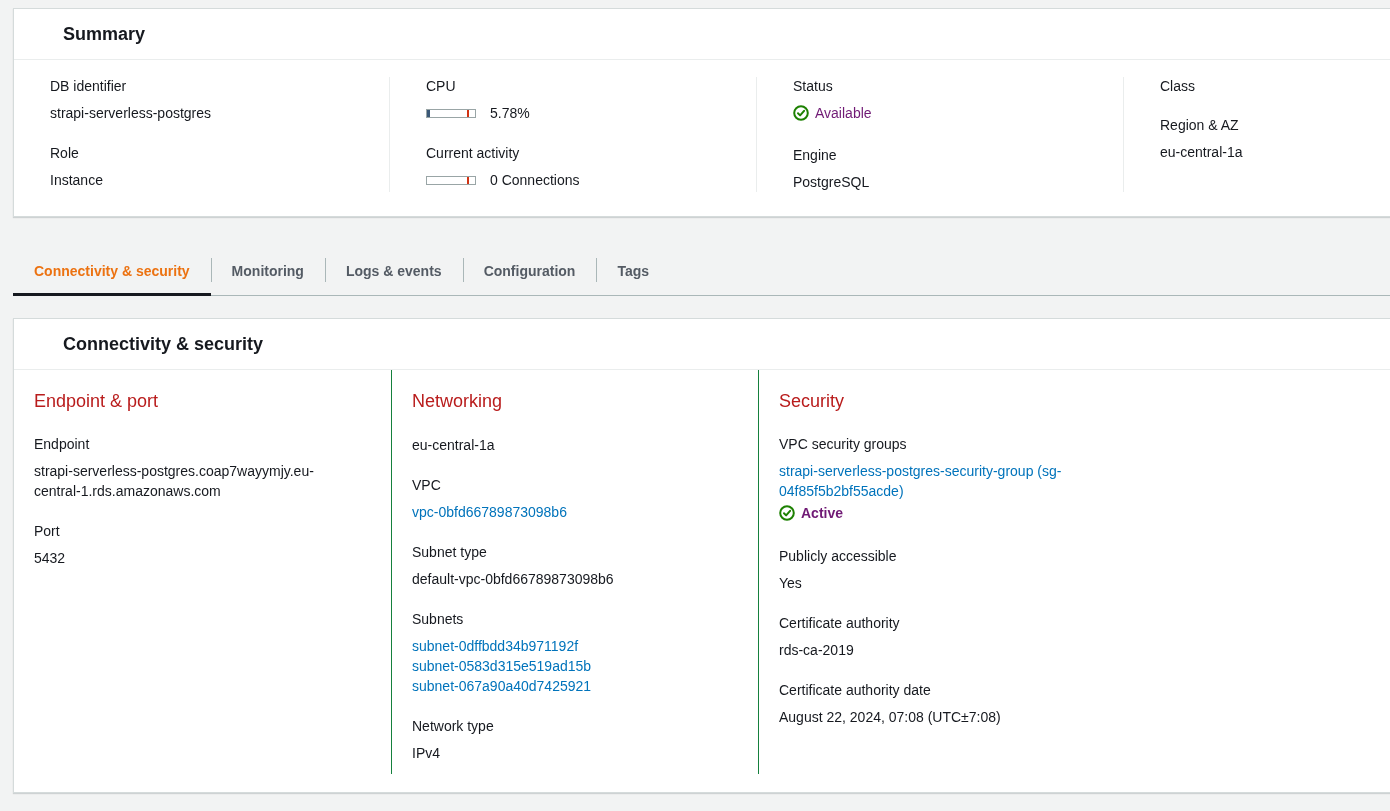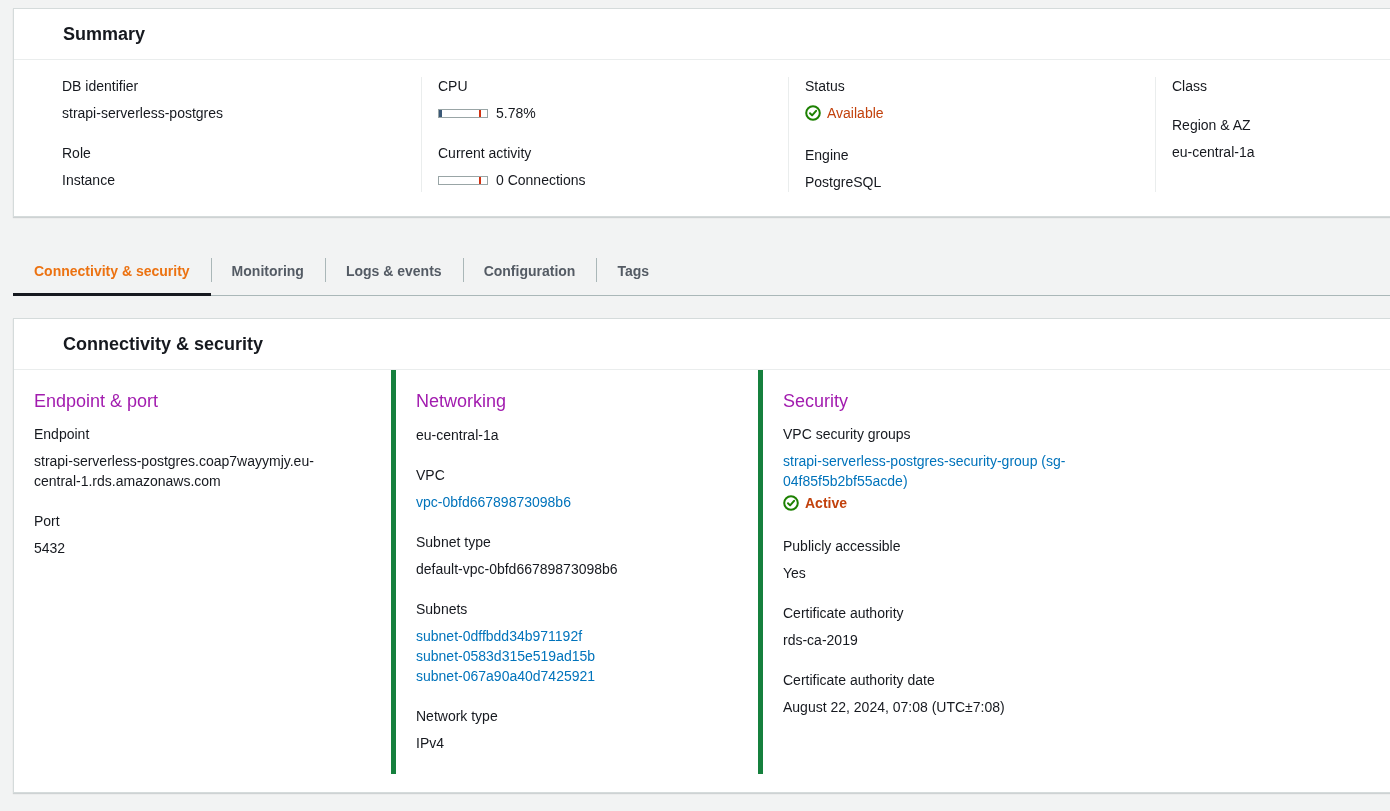--- a/index.html
+++ b/index.html
@@ -18,34 +18,34 @@
     box-shadow: 0 1px 1px 0 rgba(0,28,36,0.15);
     margin-left: 13px;
     margin-right: -3px;
   }
   #summary-panel { margin-top: 8px; }
   .panel-header { padding: 15px 20px 14px; border-bottom: 1px solid #eaeded; }
   .panel-title { font-size: 18px; font-weight: 700; color: #16191f; margin-left: 29px; }
 
   
   .summary-grid { display: grid; grid-template-columns: 375px 367px 367px 1fr; padding: 17px 0 24px; }
-  .sum-col { padding: 0 16px; margin-left: 32px; }
+  .sum-col { padding: 0 36px; }
   .sum-col + .sum-col { border-left: 1px solid #eaeded; }
 
   .field { margin-bottom: 21px; }
   .field:last-child { margin-bottom: 0; }
   .field-label { font-size: 14px; line-height: 18px; margin-bottom: 8px; }
   .field-value { font-size: 14px; line-height: 20px; }
 
-  .progress-row { display: flex; align-items: center; gap: 8px; }
+  .progress-row { display: flex; align-items: center; gap: 14px; }
   .pbar { position: relative; width: 50px; height: 9px; border: 1px solid #99a5a6; background: #fff; }
   .pbar-fill { position: absolute; left: 0; top: 0; bottom: 0; background: #3b5877; }
   .pbar-marker { position: absolute; left: 83%; top: 0; bottom: 0; width: 2px; background: #d13212; }
 
-  .status-inline { display: inline-flex; align-items: center; gap: 6px; color: #c2410c; font-size: 14px; line-height: 20px; }
+  .status-inline { display: inline-flex; align-items: center; gap: 6px; color: #701a75; font-size: 14px; line-height: 20px; }
   .status-inline svg { width: 16px; height: 16px; flex: 0 0 auto; }
 
   
   .tabs { display: flex; margin: 33px -3px 0 13px; border-bottom: 1px solid #aab7b8; }
   .tab {
     position: relative;
     font-size: 14px; font-weight: 700; color: #545b64;
     padding: 13px 21px 16px; cursor: pointer; white-space: nowrap;
   }
   .tab + .tab::before {
@@ -55,22 +55,22 @@
   .tab.active { color: #ec7211; }
   .tab.active::after {
     content: ""; position: absolute; left: 0; right: 0; bottom: -1px;
     height: 3px; background: #16191f;
   }
 
   
   #conn-panel { margin-top: 22px; }
   .conn-grid { display: grid; grid-template-columns: 377px 367px 1fr; padding-bottom: 18px; min-height: 422px; }
   .conn-col { padding: 19px 20px 0; }
-  .conn-col + .conn-col { border-left: 5px solid #15803d; }
-  .section-heading { font-size: 18px; font-weight: 400; line-height: 24px; margin-bottom: 12px; color: #a21caf; }
+  .conn-col + .conn-col { border-left: 1px solid #15803d; }
+  .section-heading { font-size: 18px; font-weight: 400; line-height: 24px; margin-bottom: 22px; color: #b91c1c; }
 
   .wrap-value { max-width: 300px; overflow-wrap: break-word; word-wrap: break-word; }
   .block-link { display: block; line-height: 20px; }
   .sg-status { margin-top: 2px; font-weight: bold; }
 </style>
 </head>
 <body>
 
 <div class="panel" id="summary-panel">
   <div class="panel-header">

